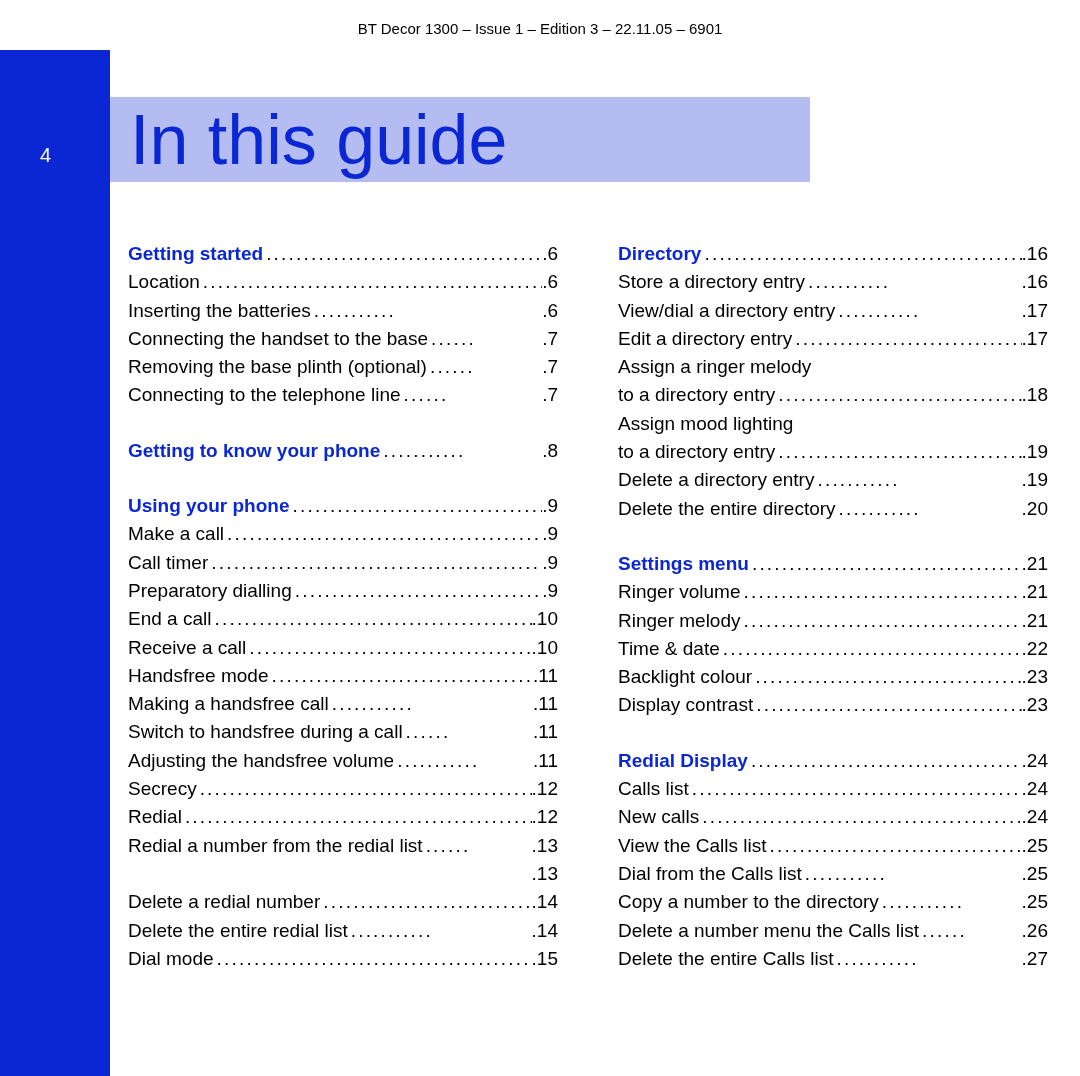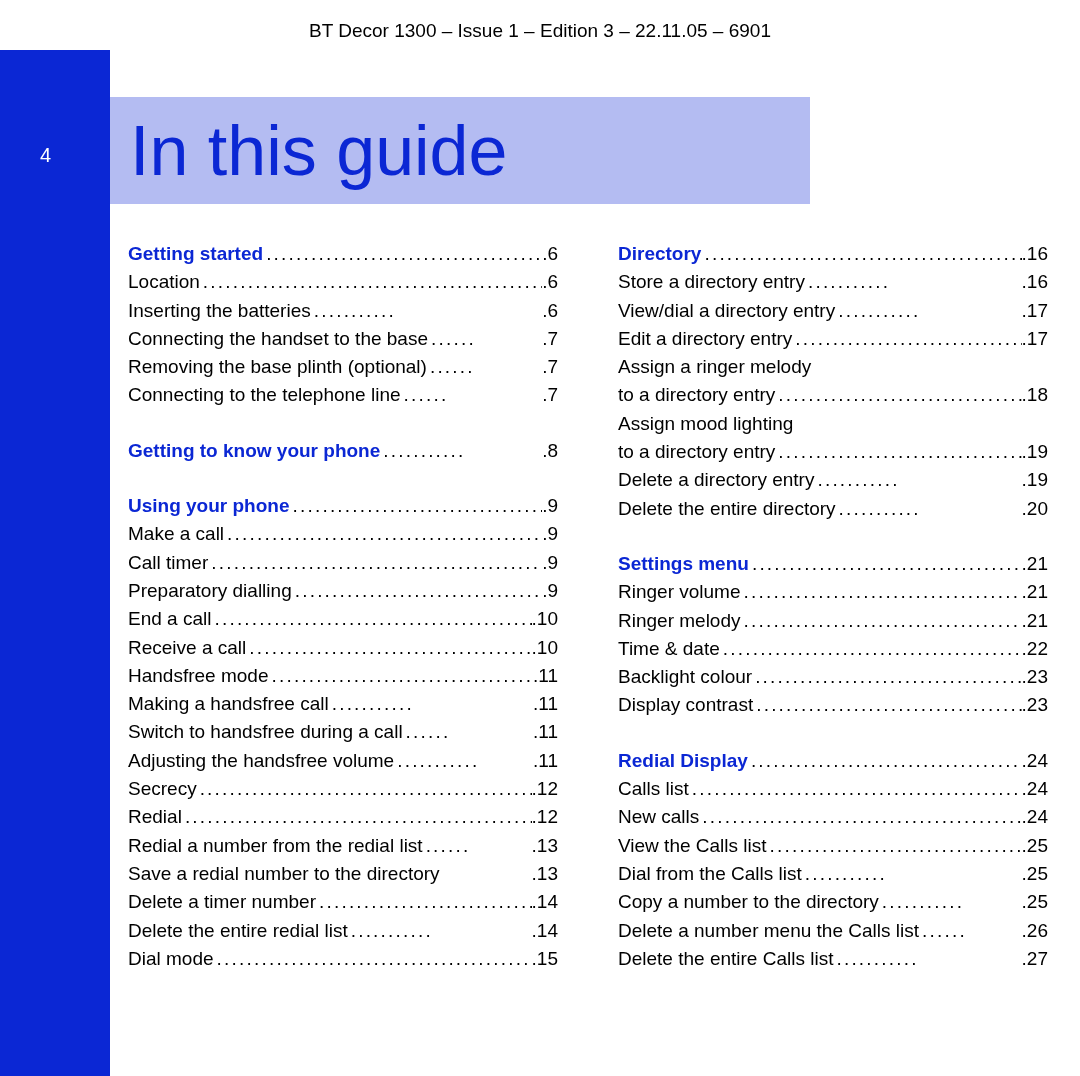--- a/index.html
+++ b/index.html
@@ -1,20 +1,20 @@
 <!DOCTYPE html>
 <html><head>
   <meta charset="utf-8">
   <style>
     * { margin:0; padding:0; box-sizing:border-box; }
     body { font-family:"Segoe UI",Arial,sans-serif; font-size:19px; color:#000; background:#fff; width:1080px; height:1076px; position:relative; }
-    .header-line { position:absolute; top:20px; left:0; right:0; text-align:center; font-size:19px; color:#000; }
+    .header-line { position:absolute; top:20px; left:0; right:0; text-align:center; font-size:15px; color:#000; }
     .sidebar { position:absolute; left:0; top:50px; width:110px; height:1026px; background:#0b27d4; }
     .page-num { position:absolute; left:40px; top:144px; color:#fff; font-size:20px; }
-    .title-banner { position:absolute; left:110px; top:97px; height:107px; background:#b4bcf2; width:700px; padding-left:20px; display:flex; align-items:center; }
+    .title-banner { position:absolute; left:110px; top:97px; height:85px; background:#b4bcf2; width:700px; padding-left:20px; display:flex; align-items:center; }
     .title-banner h1 { color:#0b27d4; font-weight:400; font-size:70px; letter-spacing:0px; }
     .cols { position:absolute; top:240px; left:128px; right:40px; display:flex; gap:60px; }
     .col { width:430px; }
     .section-gap { height:27px; }
     .toc-row { display:flex; align-items:baseline; line-height:28.3px; white-space:nowrap; }
     .toc-label { flex:0 0 auto; }
     .toc-label.heading { color:#0b27d4; font-weight:700; }
     .toc-dots { flex:1 1 auto; overflow:hidden; letter-spacing:2.2px; color:#000; padding:0 3px; }
     .toc-dots::after { content:"..................................................."; }
     .toc-dots.short::after { content:"..........."; }
@@ -132,26 +132,25 @@
         <span class="toc-label">Redial</span>
         <span class="toc-dots"></span>
         <span class="toc-page">.12</span>
       </div>
       <div class="toc-row">
         <span class="toc-label">Redial a number from the redial list</span>
         <span class="toc-dots tiny"></span>
         <span class="toc-page">.13</span>
       </div>
       <div class="toc-row">
-        <span class="toc-label">Save a redial number to the directory</span>
         <span style="flex: 1 1 auto;"></span>
         <span class="toc-page">.13</span>
       </div>
       <div class="toc-row">
-        <span class="toc-label">Delete a timer number</span>
+        <span class="toc-label">Delete a redial number</span>
         <span class="toc-dots"></span>
         <span class="toc-page">.14</span>
       </div>
       <div class="toc-row">
         <span class="toc-label">Delete the entire redial list</span>
         <span class="toc-dots short"></span>
         <span class="toc-page">.14</span>
       </div>
       <div class="toc-row">
         <span class="toc-label">Dial mode</span>

